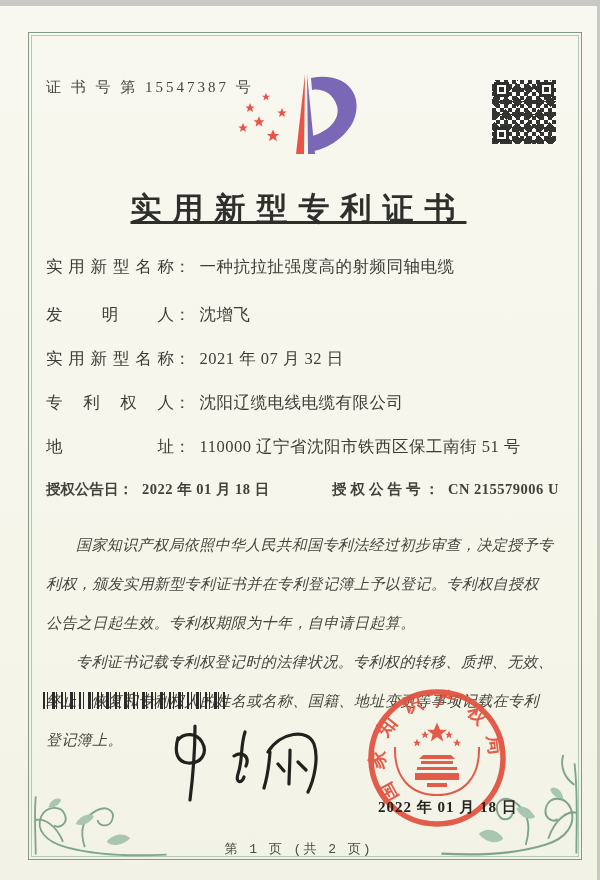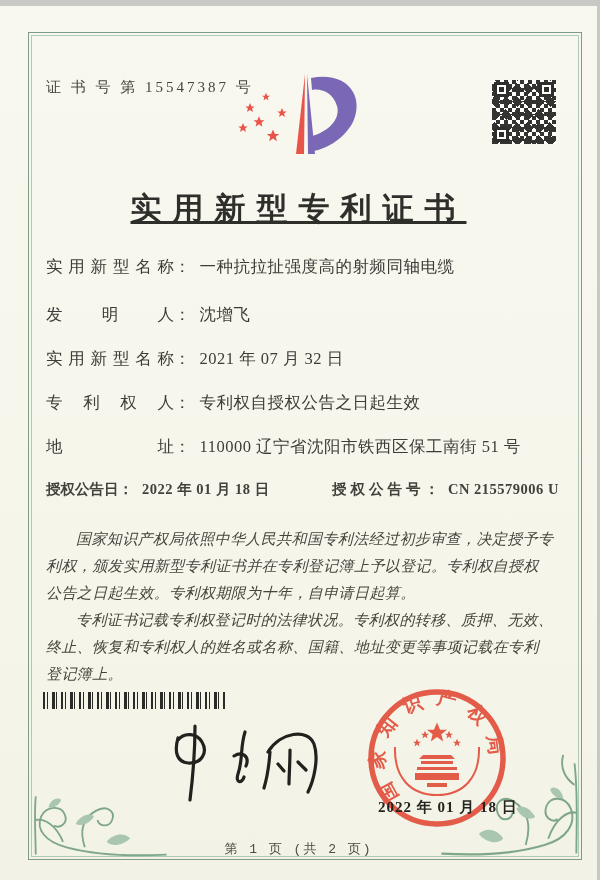--- a/index.html
+++ b/index.html
@@ -23,21 +23,21 @@
   .frow{margin-bottom:22px;white-space:nowrap;position:relative;}
   .frow.first{margin-bottom:26px;}
   .flabel{display:inline-block;width:128px;text-align:justify;text-align-last:justify;vertical-align:bottom;}
   .fcolon{display:inline-block;}
   .fvalue{margin-left:9px;letter-spacing:0.5px;}
   .frow.small{font-size:14.5px;color:#42423d;font-weight:bold;}
   .flabel-compact{display:inline-block;}
   .grant2{position:absolute;left:254px;top:0;padding-left:32px;}
   .grant2 .flabel-compact{letter-spacing:4px;}
   .paras{position:absolute;left:46px;top:520px;width:508px;color:#45453e;}
-  .paras p{margin:0;font-size:15px;line-height:27px;text-indent:2em;font-style:italic;letter-spacing:0.4px;}
+  .paras p{margin:0;font-size:15px;line-height:39px;text-indent:2em;font-style:italic;letter-spacing:0.4px;}
   .barcode{position:absolute;left:43px;top:686px;width:184px;height:17px;background:
     repeating-linear-gradient(90deg,#2b2b27 0 2px,rgba(0,0,0,0) 2px 4px,#2b2b27 4px 5px,
     rgba(0,0,0,0) 5px 9px,#2b2b27 9px 12px,rgba(0,0,0,0) 12px 13px,#2b2b27 13px 14px,rgba(0,0,0,0) 14px 18px);}
   .signoff{position:absolute;left:56px;top:738px;font-family:"Liberation Sans","DejaVu Sans",sans-serif;
     font-size:16px;color:#35352f;line-height:30px;}
   .signature{position:absolute;left:150px;top:712px;width:190px;height:90px;z-index:3;}
   .seal{position:absolute;left:362px;top:677px;width:150px;height:150px;z-index:2;opacity:.92;}
   .seal-date{position:absolute;left:378px;top:792px;z-index:4;font-size:15px;font-weight:bold;
     color:#23231f;letter-spacing:1px;}
   .footer{position:absolute;left:0;right:0;top:834px;text-align:center;font-size:13px;
@@ -87,21 +87,21 @@
     <div class="frow first">
       <span class="flabel">实用新型名称</span><span class="fcolon">：</span><span class="fvalue">一种抗拉扯强度高的射频同轴电缆</span>
     </div>
     <div class="frow">
       <span class="flabel">发　明　人</span><span class="fcolon">：</span><span class="fvalue">沈增飞</span>
     </div>
     <div class="frow">
       <span class="flabel">实用新型名称</span><span class="fcolon">：</span><span class="fvalue">2021 年 07 月 32 日</span>
     </div>
     <div class="frow">
-      <span class="flabel">专 利 权 人</span><span class="fcolon">：</span><span class="fvalue">专利权自授权公告之日起生效</span>
+      <span class="flabel">专 利 权 人</span><span class="fcolon">：</span><span class="fvalue">沈阳辽缆电线电缆有限公司</span>
     </div>
     <div class="frow">
       <span class="flabel">地　　址</span><span class="fcolon">：</span><span class="fvalue">110000  辽宁省沈阳市铁西区保工南街 51 号</span>
     </div>
     <div class="frow small">
       <span class="flabel-compact">授权公告日</span><span class="fcolon">：</span><span class="fvalue">2022 年 01 月 18 日</span>
       <span class="grant2">
         <span class="flabel-compact">授权公告号</span><span class="fcolon">：</span><span class="fvalue">CN 215579006 U</span>
       </span>
     </div>

